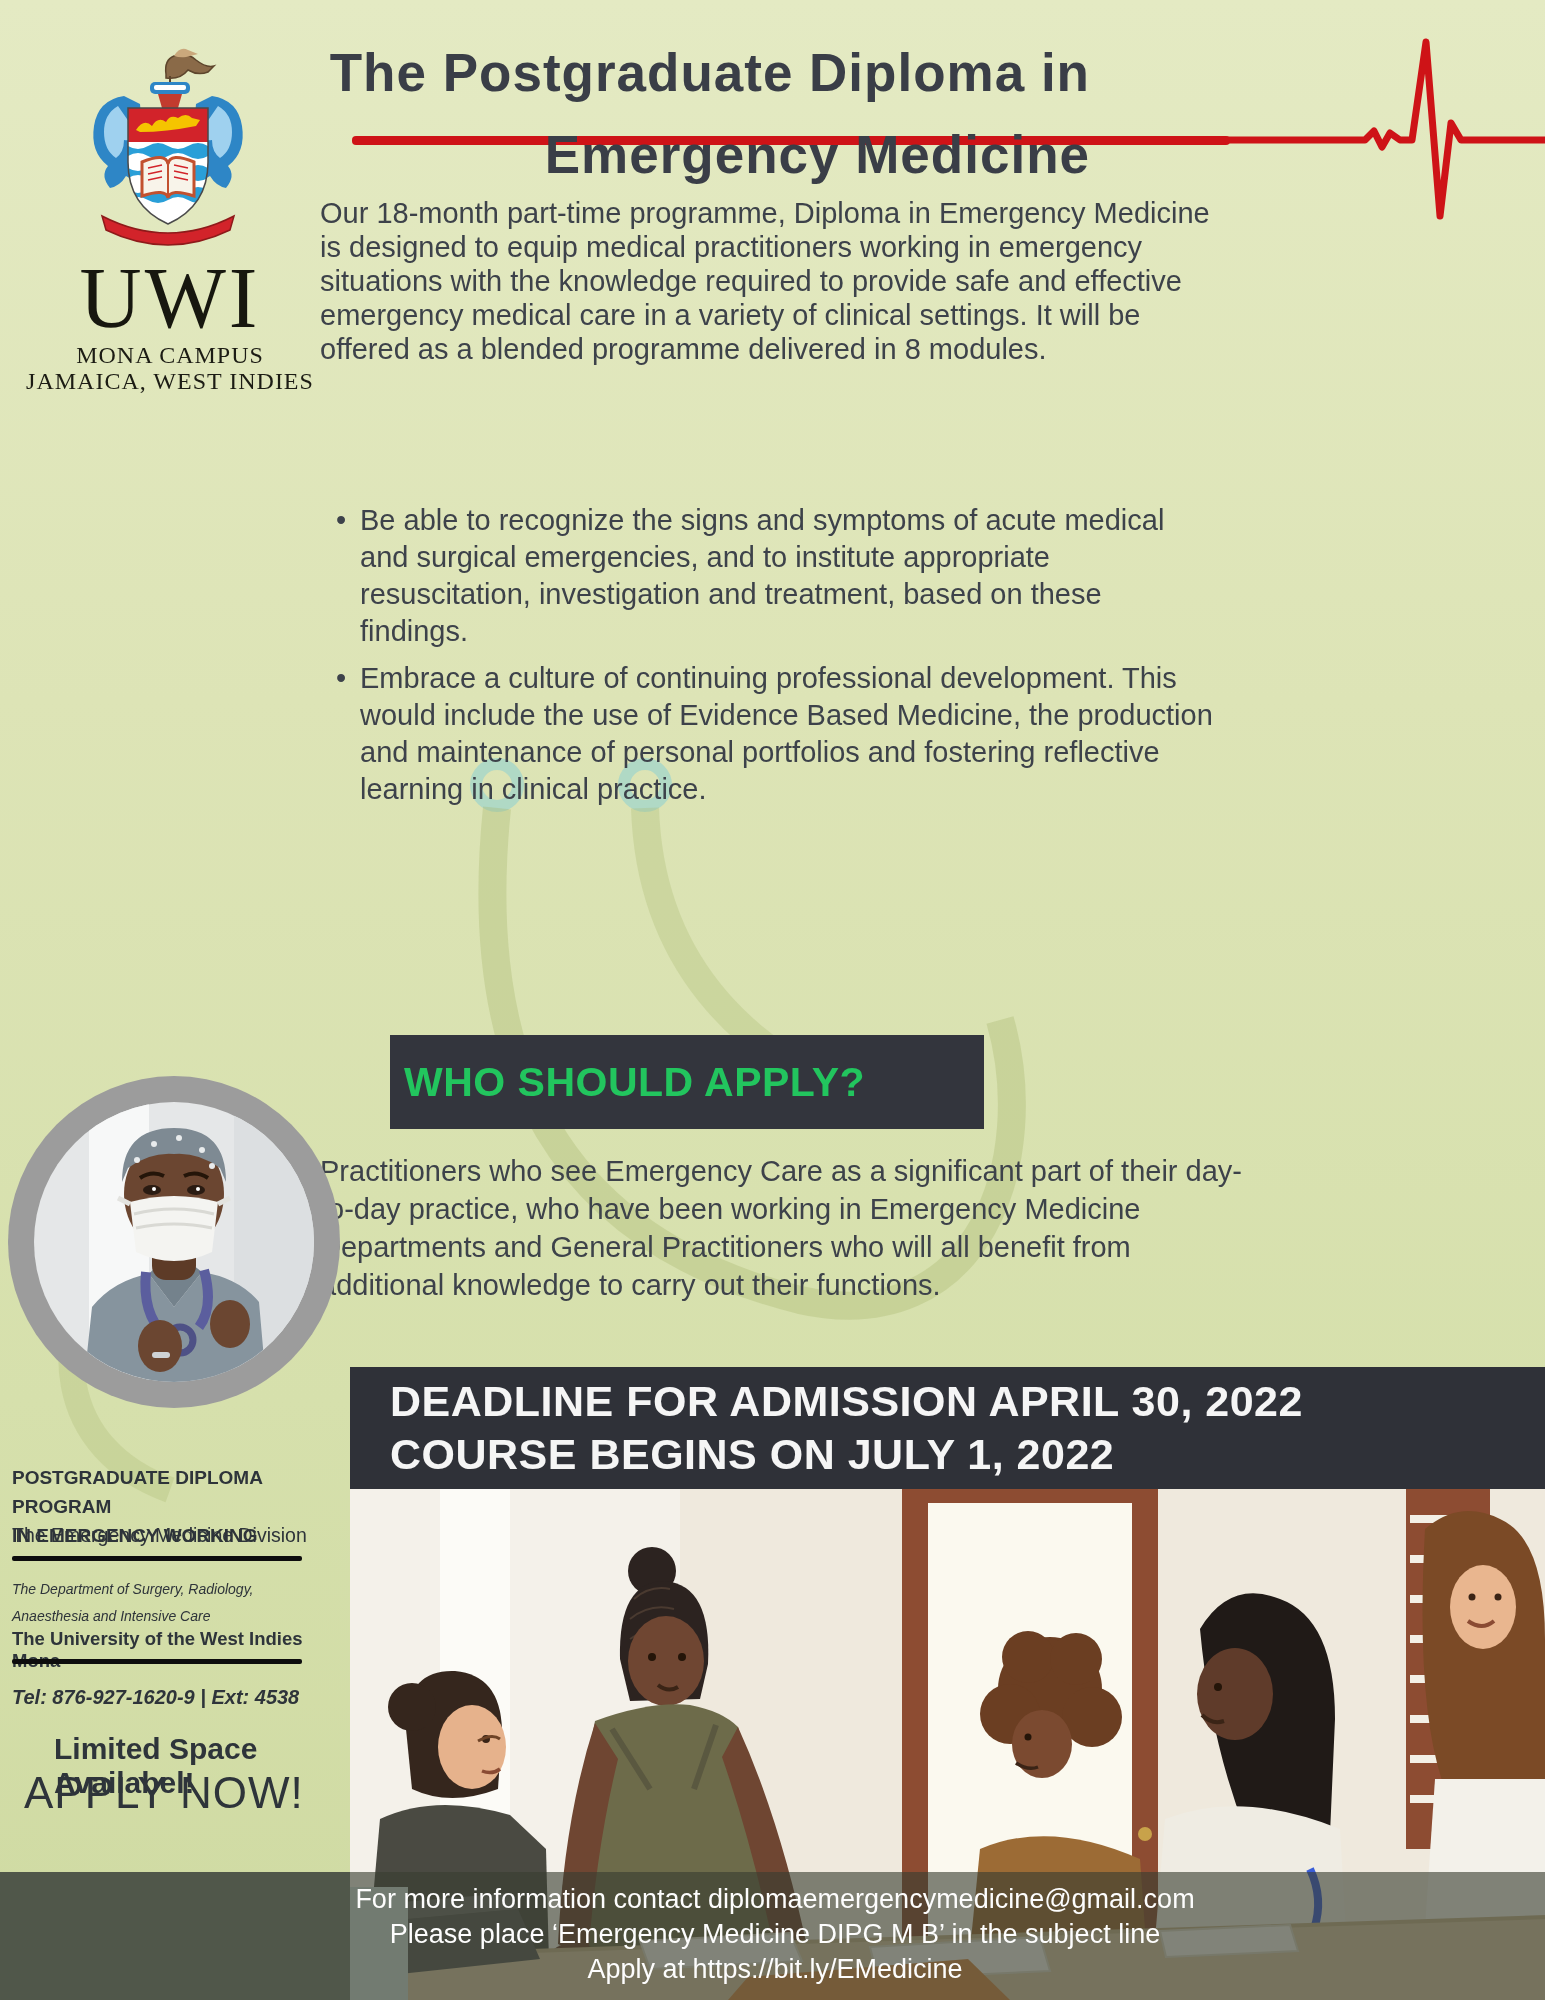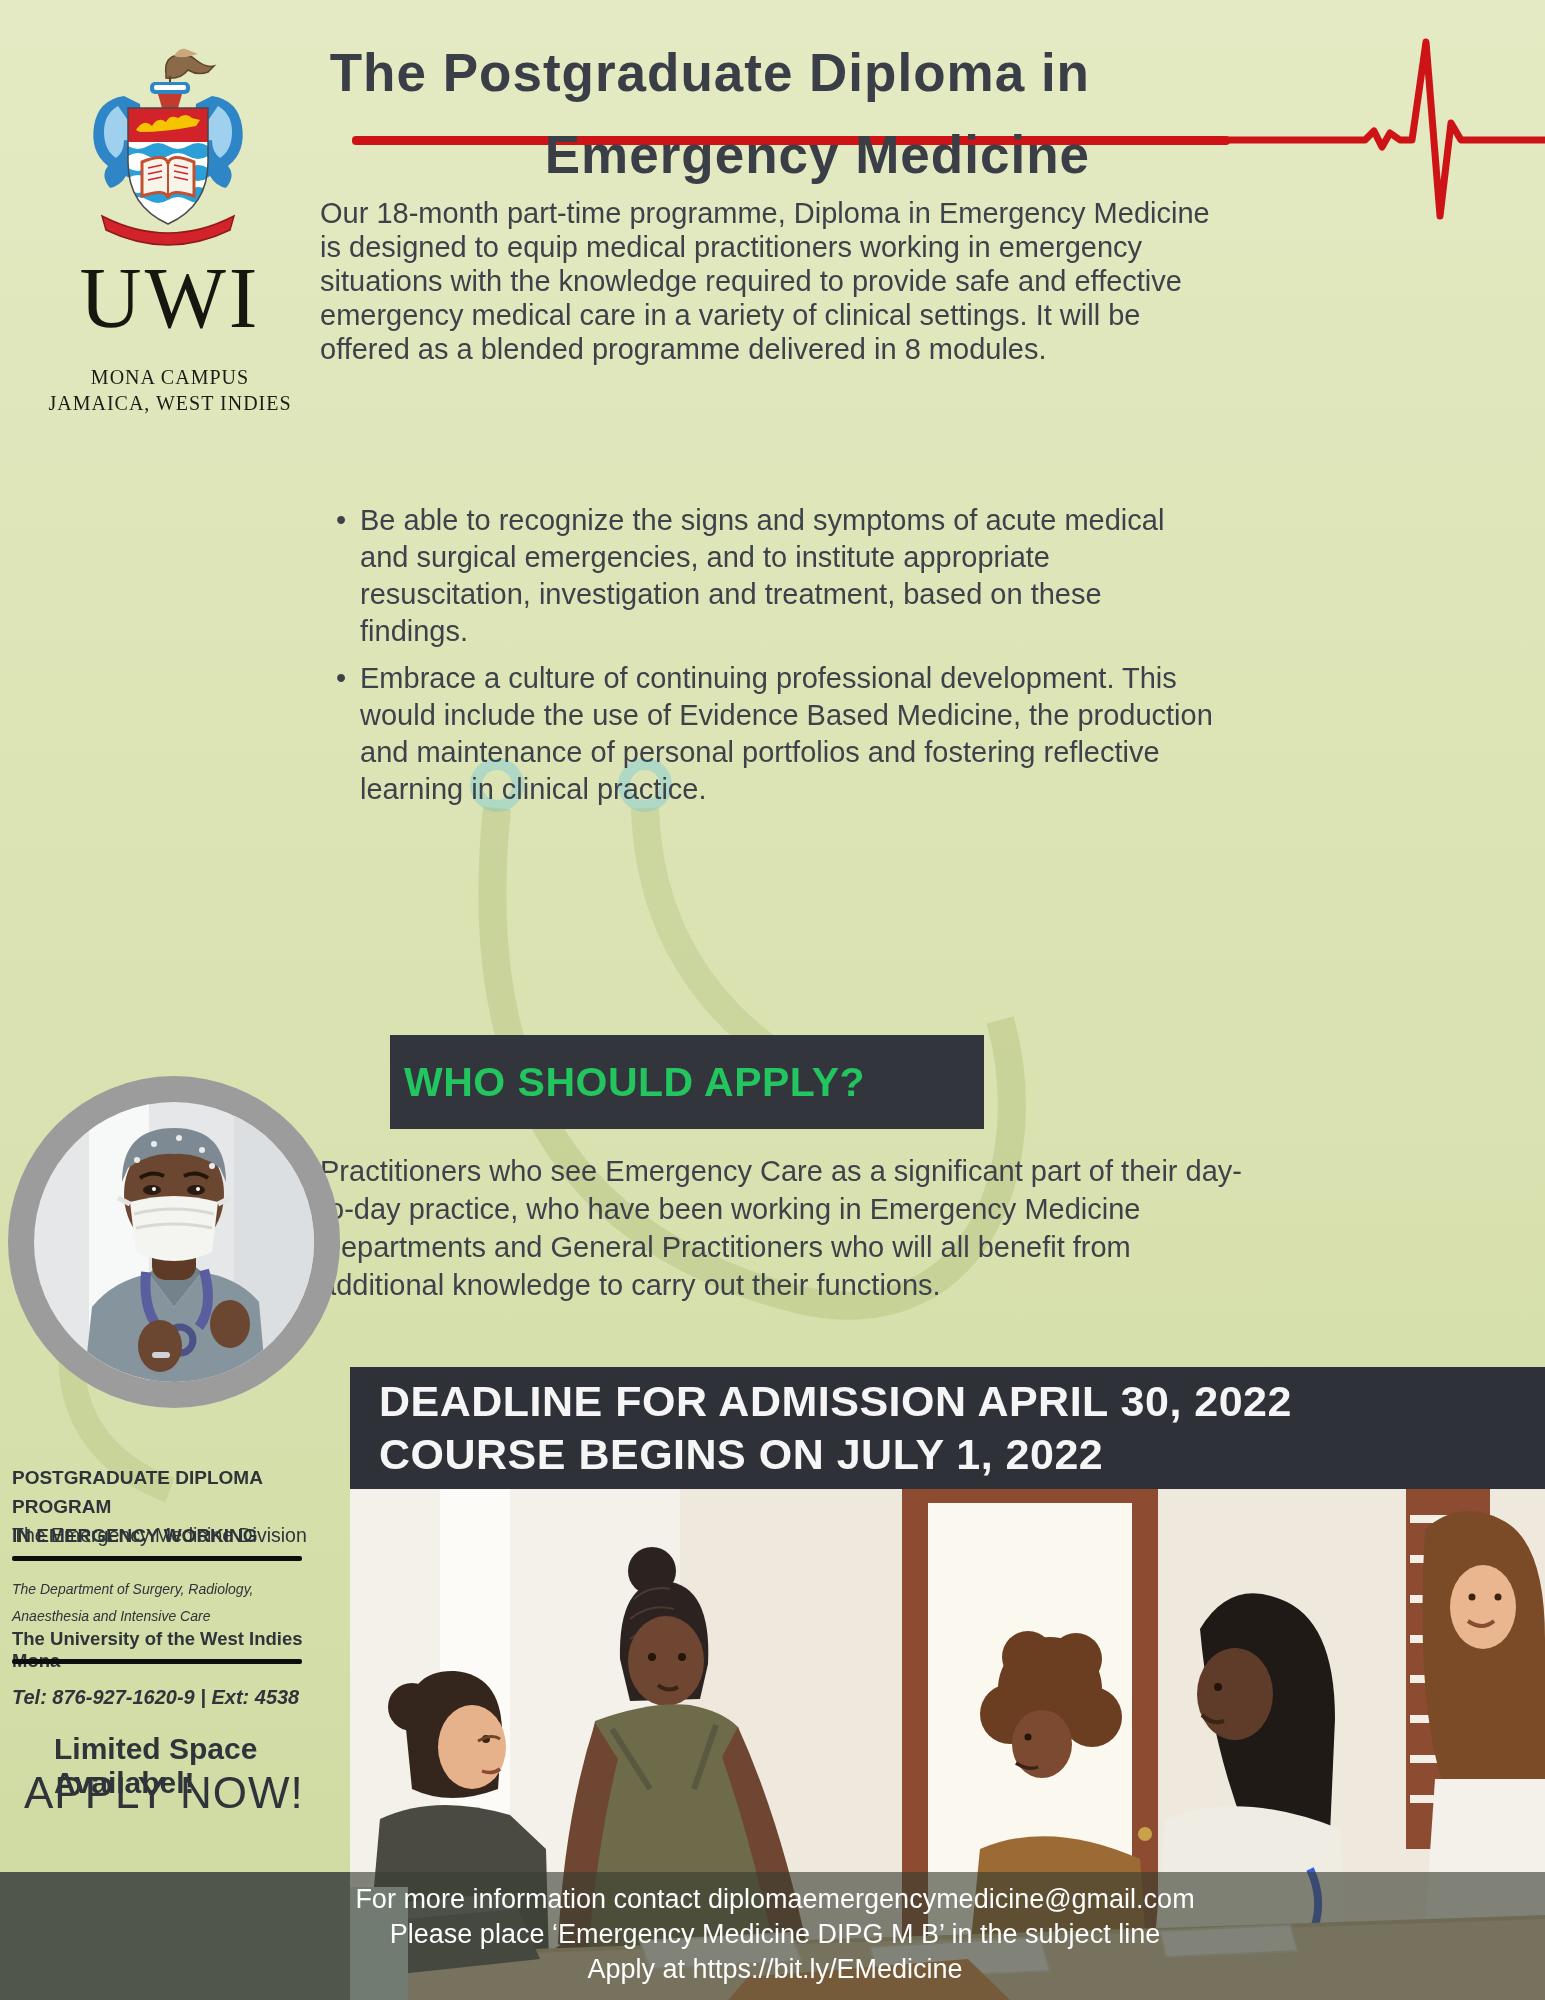--- a/index.html
+++ b/index.html
@@ -13,37 +13,37 @@
   .title-line{left:300px;width:790px;text-align:right;font-weight:700;
     font-size:53px;color:#3a3e47;letter-spacing:1px;z-index:2;}
   .t1{top:42px;} .t2{top:124px;}
   .red-rule{left:352px;top:136px;width:878px;height:9px;background:#ce1317;border-radius:4px;z-index:1;}
   .ekg{left:1222px;top:28px;z-index:1;}
   
   .crest{left:66px;top:34px;z-index:2;}
   .uwi-word{left:0;top:248px;width:340px;text-align:center;
     font-family:"Liberation Serif",serif;font-size:86px;color:#17170f;letter-spacing:3px;}
   .uwi-campus{left:0;top:342px;width:340px;text-align:center;
-    font-family:"Liberation Serif",serif;font-size:20px;color:#1c1c14;letter-spacing:1px;margin-top:24px;}
+    font-family:"Liberation Serif",serif;font-size:24px;color:#1c1c14;letter-spacing:1px;}
   .uwi-loc{top:368px;}
   
   .intro{left:320px;top:196px;width:905px;font-size:29px;line-height:34px;color:#3d424a;}
   .outcome-head{left:322px;top:424px;width:830px;font-size:31px;line-height:37px;font-weight:700;color:#32373e;}
   .bullets{left:322px;top:502px;width:895px;font-size:29px;line-height:37px;color:#3d424a;}
   .bullet{display:flex;margin-bottom:10px;}
   .bullet .dot{width:38px;flex:0 0 38px;text-align:center;}
   
   .who-banner{left:390px;top:1035px;width:594px;height:94px;background:#33353d;z-index:2;}
   .who-banner span{display:block;padding-left:14px;line-height:94px;
     font-size:41px;font-weight:700;color:#22c55e;letter-spacing:.5px;}
   .who-body{left:320px;top:1152px;width:940px;font-size:29px;line-height:38px;color:#3d424a;z-index:2;}
   
   .deadline{left:350px;top:1367px;width:1195px;height:122px;background:#2f3138;z-index:3;
     color:#f5f5f5;font-weight:700;font-size:43px;line-height:53px;letter-spacing:.5px;}
-  .deadline div{padding-left:29px;}
+  .deadline div{padding-left:40px;}
   .deadline .d1{padding-top:8px;}
   
   .doctor-ring{left:8px;top:1076px;width:332px;height:332px;border-radius:50%;
     background:#9c9c9c;z-index:2;}
   .doctor-ring svg{position:absolute;left:26px;top:26px;}
   
   .sb{left:12px;z-index:2;color:#2e343a;}
   .sb-prog{top:1463px;font-size:19px;font-weight:700;line-height:29px;width:330px;}
   .sb-div{top:1524px;font-size:19.5px;width:330px;}
   .rule{left:12px;width:290px;height:5px;background:#0d0d0d;border-radius:2px;z-index:2;}

